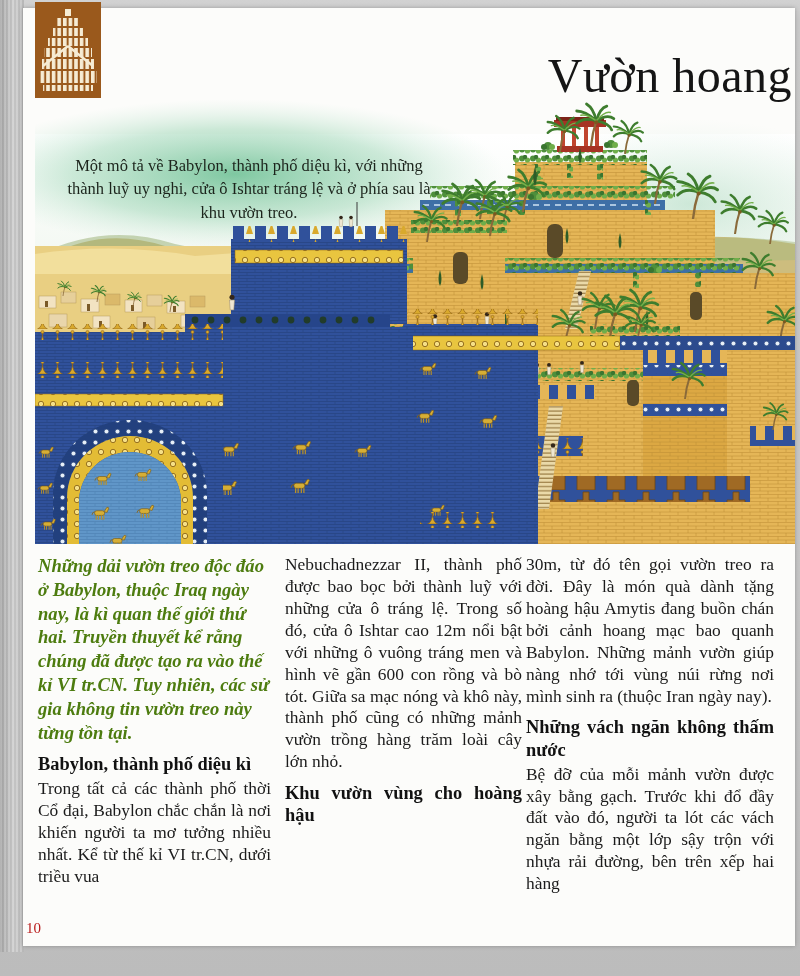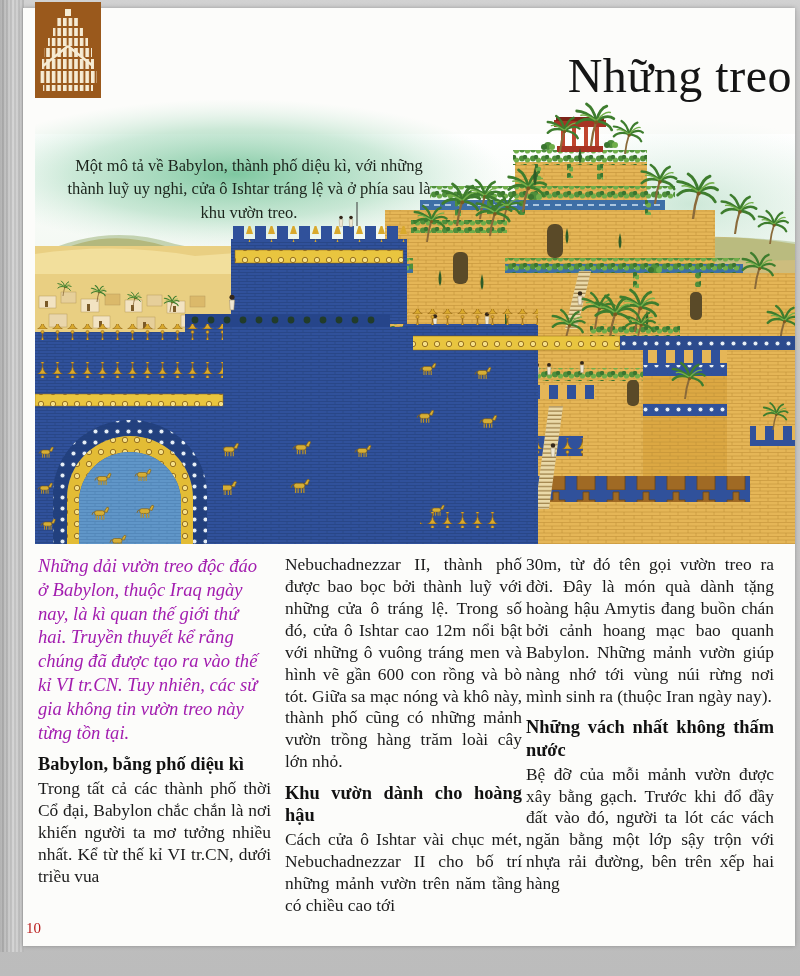--- a/index.html
+++ b/index.html
@@ -21,22 +21,22 @@
   .illus svg{position:absolute;left:0;top:0;width:760px;height:470px;}
   .caption{position:absolute;left:28px;top:80px;width:372px;
            font-size:16.5px;line-height:1.42;color:#1c241c;
            text-align:center;}
   .cols{position:absolute;left:15px;top:546px;width:748px;display:flex;}
   .col{color:#1b1b1b;font-size:17.4px;line-height:1.26;text-align:justify;}
   .col1{width:233px;margin-right:14px;}
   .col2{width:237px;margin-right:4px;}
   .col3{width:248px;}
   .col p{margin:0;}
-  .lead{font-weight:normal;font-style:italic;font-size:18.6px;line-height:1.28;
-        text-align:left;color:#a21caf;}
+  .lead{font-weight:bold;font-style:italic;font-size:18.6px;line-height:1.28;
+        text-align:left;color:#4d7c0f;}
   .col h2{margin:9px 0 3px 0;font-size:18.4px;line-height:1.2;color:#111;}
   .pagenum{position:absolute;left:3px;top:912px;font-size:15px;color:#b91c1c;}
 </style>
 </head>
 <body>
 
 <div class="scan">
   <div class="gutter"></div>
 
   <div class="page">
@@ -54,21 +54,21 @@
         <rect x="13" y="36" width="40" height="8" fill="url(#zbar)"></rect>
         <rect x="9" y="46" width="48" height="9" fill="url(#zbar)"></rect>
         <rect x="7" y="57" width="52" height="10" fill="url(#zbar)"></rect>
         <rect x="4" y="69" width="58" height="12" fill="url(#zbar)"></rect>
         <rect x="8" y="83" width="50" height="6" fill="url(#zbar)"></rect>
         <path d="M33,44 L8,64" stroke="#f6ecd4" stroke-width="2.4" fill="none"></path>
         <path d="M33,44 L58,64" stroke="#f6ecd4" stroke-width="2.4" fill="none"></path>
       </svg>
     </div>
 
-    <h1 class="title">Những treo</h1>
+    <h1 class="title">Vườn hoang</h1>
 
     <div class="illus">
       <svg viewBox="0 0 760 470">
         <defs>
           <linearGradient id="skyG" x1="0" y1="0" x2="0" y2="1">
             <stop offset="0" stop-color="#ffffff"></stop>
             <stop offset="1" stop-color="#ecf4eb"></stop>
           </linearGradient>
           <radialGradient id="gw1">
             <stop offset="0" stop-color="#5fba8a" stop-opacity=".8"></stop>
@@ -414,30 +414,29 @@
           <use href="#animal" transform="translate(6,444) scale(.9)"></use>
         </g>
       </svg>
 
       <div class="caption">Một mô tả về Babylon, thành phố diệu kì, với những thành luỹ uy nghi, cửa ô Ishtar tráng lệ và ở phía sau là khu vườn treo.</div>
     </div>
 
     <div class="cols">
       <div class="col col1">
         <p class="lead">Những dải vườn treo độc đáo ở Babylon, thuộc Iraq ngày nay, là kì quan thế giới thứ hai. Truyền thuyết kể rằng chúng đã được tạo ra vào thế kỉ VI tr.CN. Tuy nhiên, các sử gia không tin vườn treo này từng tồn tại.</p>
-        <h2>Babylon, bằng phố diệu kì</h2>
+        <h2>Babylon, thành phố diệu kì</h2>
         <p>Trong tất cả các thành phố thời Cổ đại, Babylon chắc chắn là nơi khiến người ta mơ tưởng nhiều nhất. Kể từ thế kỉ VI tr.CN, dưới triều vua</p>
       </div>
       <div class="col col2">
         <p>Nebuchadnezzar II, thành phố được bao bọc bởi thành luỹ với những cửa ô tráng lệ. Trong số đó, cửa ô Ishtar cao 12m nổi bật với những ô vuông tráng men và hình vẽ gần 600 con rồng và bò tót. Giữa sa mạc nóng và khô này, thành phố cũng có những mảnh vườn trồng hàng trăm loài cây lớn nhỏ.</p>
-        <h2>Khu vườn dành cho hoàng hậu</h2>
-        <p>Cách cửa ô Ishtar vài chục mét, Nebuchadnezzar II cho bố trí những mảnh vườn trên năm tầng có chiều cao tới</p>
+        <h2>Khu vườn vùng cho hoàng hậu</h2>
       </div>
       <div class="col col3">
         <p>30m, từ đó tên gọi vườn treo ra đời. Đây là món quà dành tặng hoàng hậu Amytis đang buồn chán bởi cảnh hoang mạc bao quanh Babylon. Những mảnh vườn giúp nàng nhớ tới vùng núi rừng nơi mình sinh ra (thuộc Iran ngày nay).</p>
-        <h2>Những vách nhất không thấm nước</h2>
+        <h2>Những vách ngăn không thấm nước</h2>
         <p>Bệ đỡ của mỗi mảnh vườn được xây bằng gạch. Trước khi đổ đầy đất vào đó, người ta lót các vách ngăn bằng một lớp sậy trộn với nhựa rải đường, bên trên xếp hai hàng</p>
       </div>
     </div>
 
     <div class="pagenum">10</div>
   </div>
 </div>
 
 </body></html>

